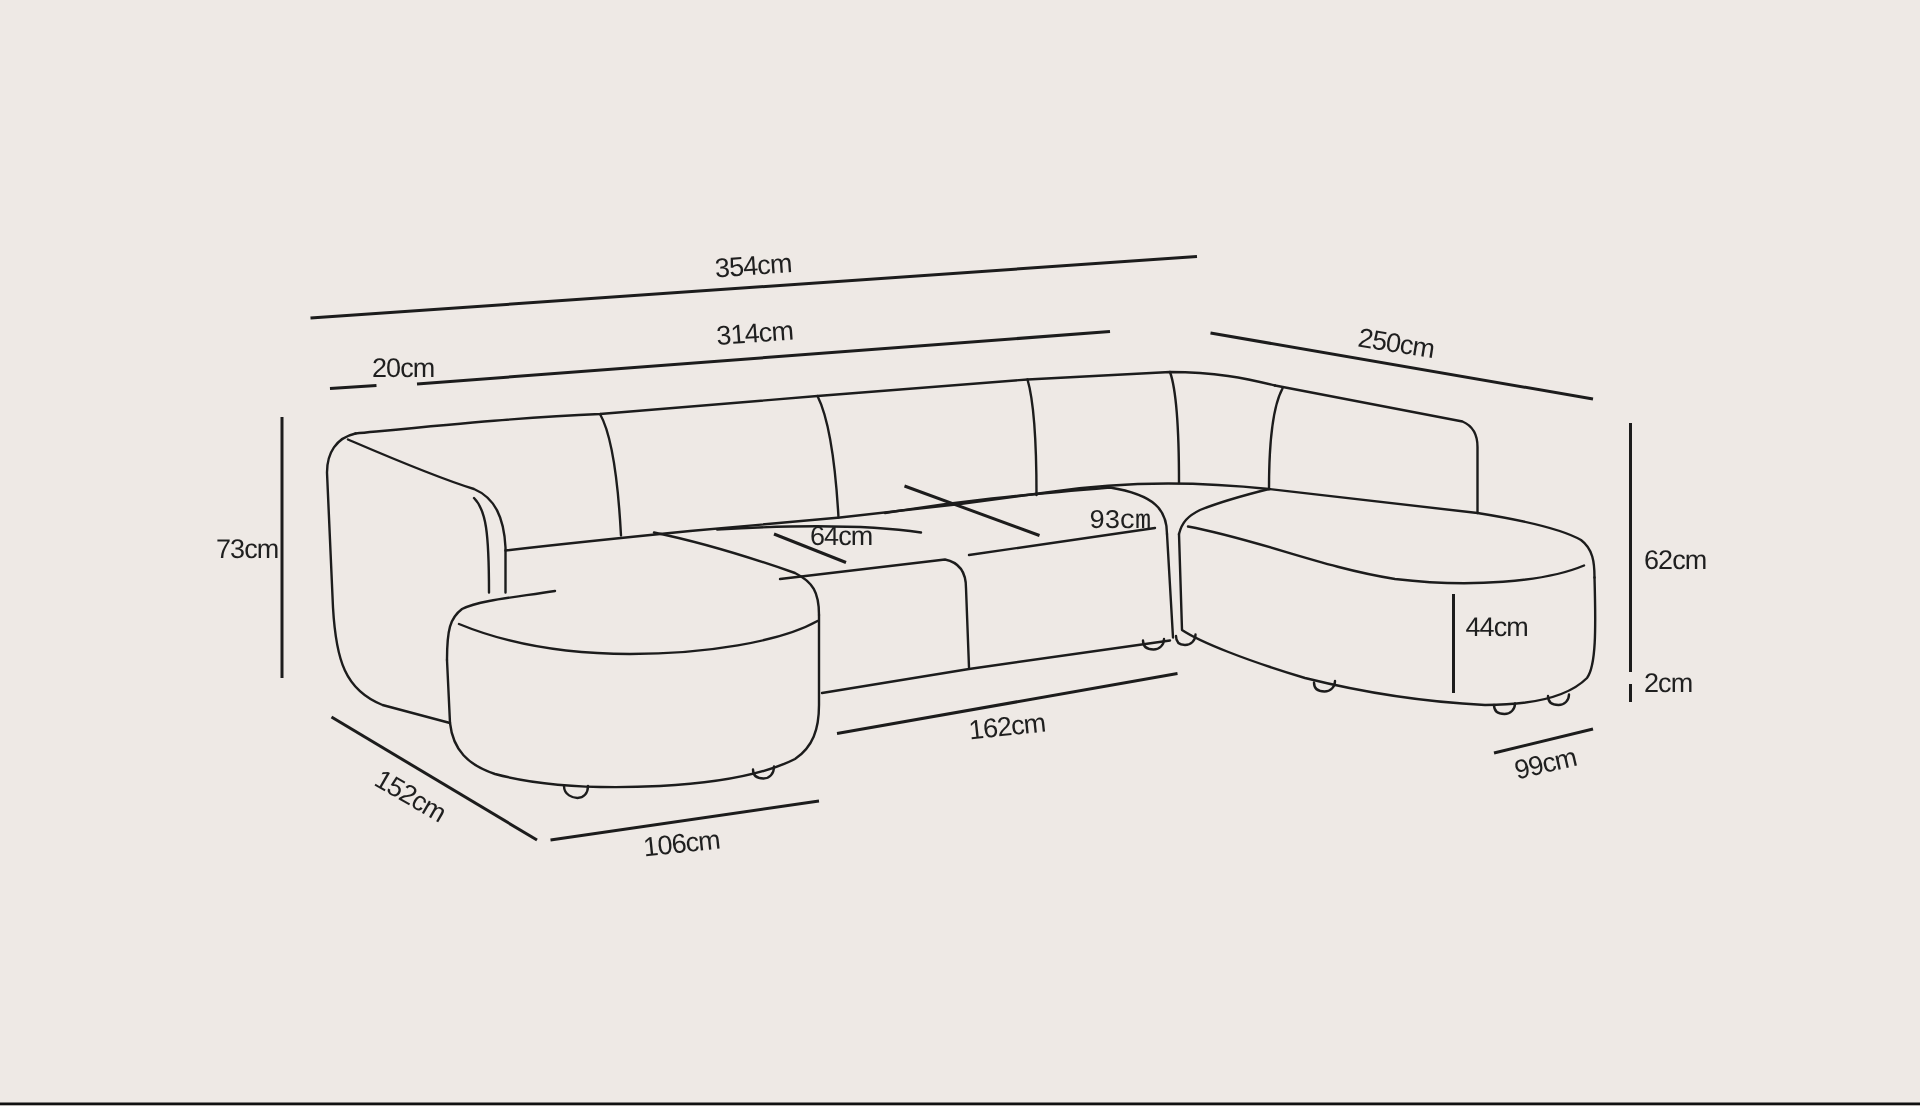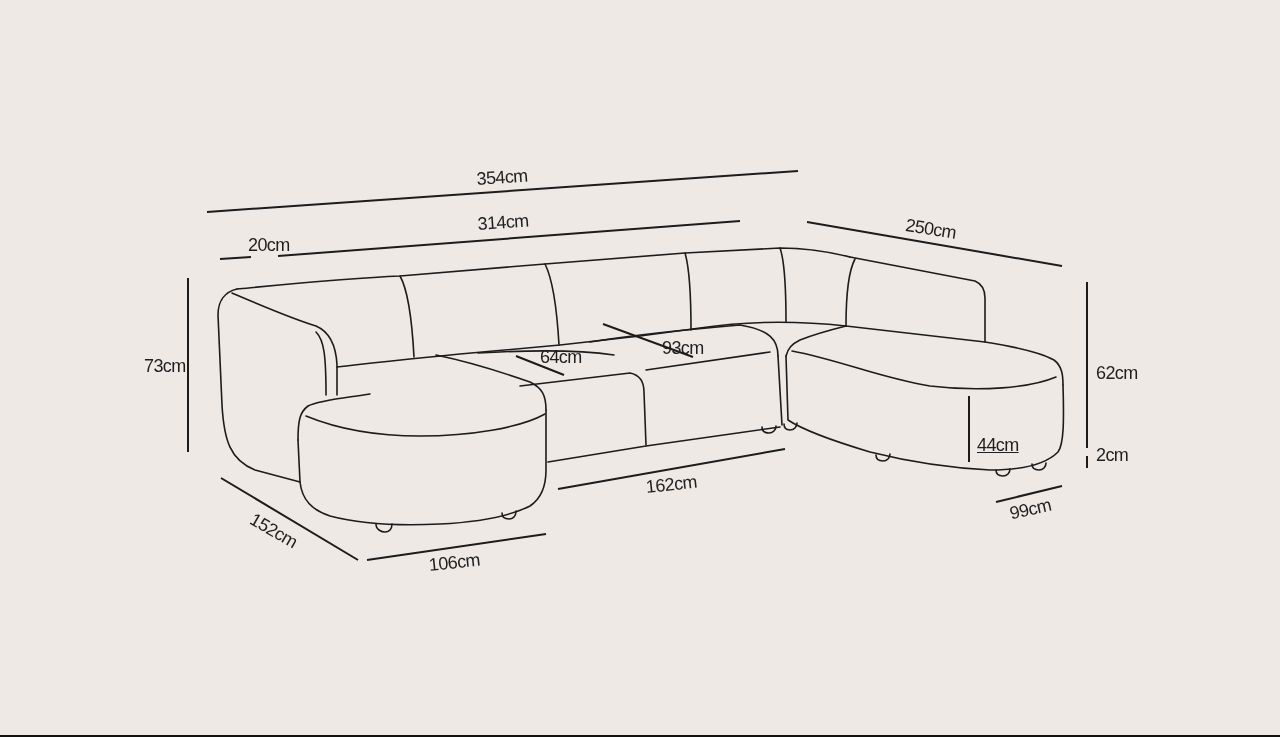--- a/index.html
+++ b/index.html
@@ -130,22 +130,22 @@
     </g>
   </svg>
 
   <span class="label" style="left:476px; top:170px; transform: rotate(-4deg);">354cm</span>
   <span class="label" style="left:477px; top:215px; transform: rotate(-4deg);">314cm</span>
   <span class="label" style="left:216px; top:236px;margin-left:32px;">20cm</span>
   <span class="label" style="left:907px; top:216px; transform: rotate(9deg);">250cm</span>
   <span class="label" style="left:144px; top:357px;">73cm</span>
   <span class="label" style="left:1096px; top:364px;">62cm</span>
   <span class="label" style="left:1096px; top:446px;">2cm</span>
-  <span class="label" style="left:977px; top:436px;text-decoration:underline;">44cm</span>
+  <span class="label" style="left:977px; top:409px;">44cm</span>
   <span class="label" style="left:540px; top:348px;">64cm</span>
-  <span class="label" style="left:662px; top:339px;">93cm</span>
+  <span class="label" style="left:726px; top:339px;font-family:Liberation Mono, monospace;">93cm</span>
   <span class="label" style="left:645px; top:478px; transform: rotate(-6deg);">162cm</span>
   <span class="label" style="left:256px; top:510px; transform: rotate(30deg);">152cm</span>
   <span class="label" style="left:428px; top:556px; transform: rotate(-6deg);">106cm</span>
   <span class="label" style="left:1008px; top:505px; transform: rotate(-13deg);">99cm</span>
 
   <div class="bottom-border"></div>
 </div>
 
 </body></html>

